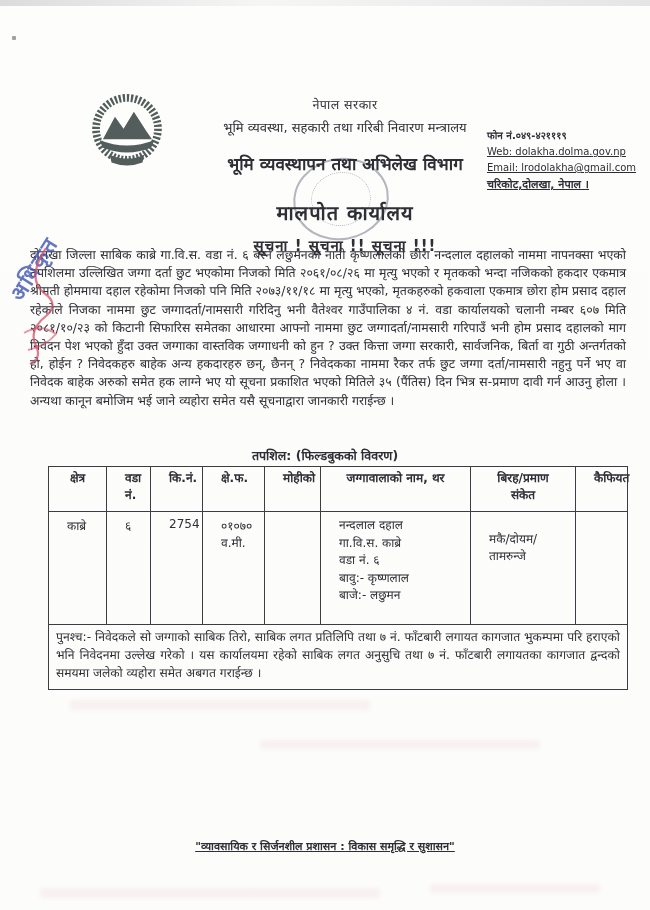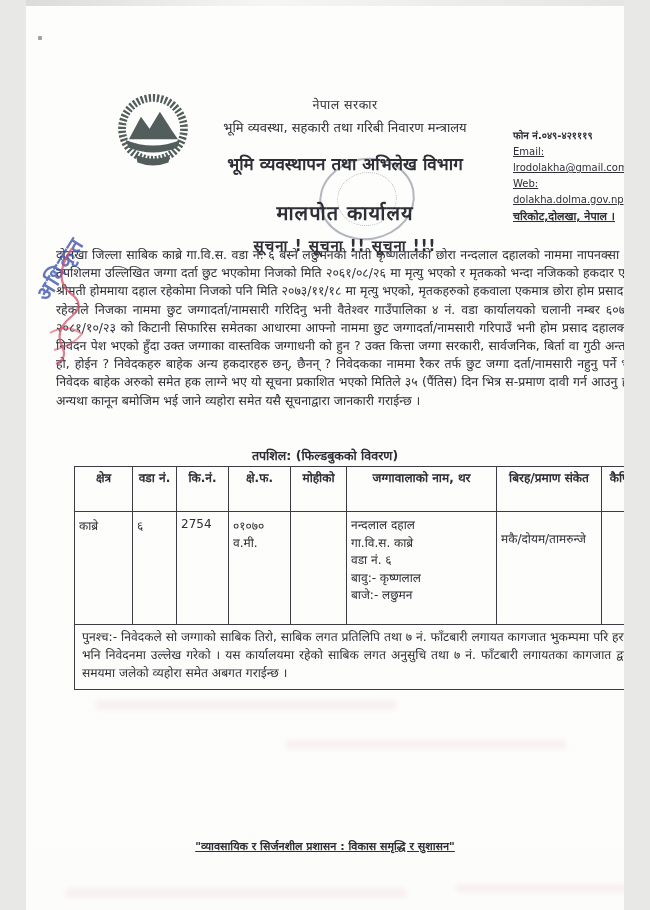--- a/index.html
+++ b/index.html
@@ -1,17 +1,17 @@
 <!DOCTYPE html>
 <html><head>
 <meta charset="utf-8">
 <style>
   html,body{margin:0;padding:0;background:#e8e8e6;}
   .page{
-    position:relative;width:598px;height:910px;margin:0 auto;
+    position:relative;width:650px;height:910px;margin:0 auto;
     background:linear-gradient(180deg,#fdfdfc 0%,#fcfcfa 100%);
     font-family:"DejaVu Sans","Liberation Sans",sans-serif;
     color:#2e2e36;overflow:hidden;
   }
   
   .hdr-center{position:absolute;left:60px;right:20px;top:96px;text-align:center;z-index:3;}
   .gov-line{font-size:12.5px;letter-spacing:.5px;}
   .ministry-line{font-size:13px;margin-top:5px;}
   .dept-line{font-size:17px;font-weight:bold;margin-top:16px;}
   .office-line{font-size:20px;font-weight:bold;margin-top:24px;letter-spacing:1px;}
@@ -34,21 +34,21 @@
     color:#3f55ae;font-size:21px;font-weight:bold;letter-spacing:2px;opacity:.8;}
   .scribble{position:absolute;z-index:4;}
   
   .para{position:absolute;left:30px;width:596px;top:246px;z-index:1;
     font-size:12.4px;line-height:18.2px;text-align:justify;}
   .tapasil{position:absolute;left:0;right:0;top:447px;text-align:center;
     font-size:12.5px;font-weight:600;}
   
   table.fieldbook{position:absolute;left:48px;top:466px;width:579px;
     border-collapse:collapse;table-layout:fixed;font-size:12px;color:#2e2e36;}
-  .fieldbook th,.fieldbook td{border:1.4px solid #3c3c44;padding:2px 4px;vertical-align:top;}
+  .fieldbook th,.fieldbook td{border:1.4px solid #3c3c44;padding:2px 18px;vertical-align:top;}
   .fieldbook th{font-weight:600;text-align:center;height:40px;}
   .fieldbook td.c{text-align:left;}
   .fieldbook tr.data td{height:92px;padding-top:5px;}
   .owner-cell div{line-height:17.5px;}
   .biraha-cell{padding-top:18px !important;text-align:left;}
   .punashcha{font-size:12.2px;line-height:17.8px;text-align:justify;padding:4px 7px 7px !important;height:auto !important;}
   
   .footer{position:absolute;left:0;right:0;top:838px;text-align:center;
     font-size:11px;font-weight:bold;}
   .footer span{text-decoration:underline;}
@@ -87,22 +87,22 @@
     <div class="notice-line">सूचना !  सूचना !!  सूचना !!!</div>
   </div>
 
   <div class="seal">
     <div class="outer"></div>
       <div class="inner"></div>
   </div>
 
   <div class="contact">
     <span class="phone">फोन नं.०४९-४२१११९</span>
+    <span class="uline">Web: dolakha.dolma.gov.np</span>
     <span class="uline">Email: lrodolakha@gmail.com</span>
-    <span class="uline">Web: dolakha.dolma.gov.np</span>
     <span class="addr">चरिकोट,दोलखा, नेपाल ।</span>
   </div>
 
   <div class="ink-stamp">अधिकृत</div>
   <svg class="scribble" style="left:16px;top:238px;" width="90" height="130" viewBox="0 0 90 130">
     <path d="M30 10 Q10 40 28 55 Q44 66 30 78 Q12 92 20 108 Q26 120 14 126" fill="none" stroke="#d4526a" stroke-width="2.2" opacity=".75"></path>
     <path d="M8 95 Q25 85 40 96 Q30 108 12 112" fill="none" stroke="#d4526a" stroke-width="1.8" opacity=".6"></path>
   </svg>
 
   <div class="para">दोलखा जिल्ला साबिक काब्रे गा.वि.स. वडा नं. ६ बस्ने लछुमनको नाती कृष्णलालको छोरा नन्दलाल दहालको नाममा नापनक्सा भएको तपशिलमा उल्लिखित जग्गा दर्ता छुट भएकोमा निजको मिति २०६१/०८/२६ मा मृत्यु भएको र मृतकको भन्दा नजिकको हकदार एकमात्र श्रीमती होममाया दहाल रहेकोमा निजको पनि मिति २०७३/११/१८ मा मृत्यु भएको, मृतकहरुको हकवाला एकमात्र छोरा होम प्रसाद दहाल रहेकोले निजका नाममा छुट जग्गादर्ता/नामसारी गरिदिनु भनी वैतेश्वर गाउँपालिका ४ नं. वडा कार्यालयको चलानी नम्बर ६०७ मिति २०८१/१०/२३ को किटानी सिफारिस समेतका आधारमा आफ्नो नाममा छुट जग्गादर्ता/नामसारी गरिपाउँ भनी होम प्रसाद दहालको माग निवेदन पेश भएको हुँदा उक्त जग्गाका वास्तविक जग्गाधनी को हुन ? उक्त कित्ता जग्गा सरकारी, सार्वजनिक, बिर्ता वा गुठी अन्तर्गतको हो, होईन ? निवेदकहरु बाहेक अन्य हकदारहरु छन्, छैनन् ? निवेदकका नाममा रैकर तर्फ छुट जग्गा दर्ता/नामसारी नहुनु पर्ने भए वा निवेदक बाहेक अरुको समेत हक लाग्ने भए यो सूचना प्रकाशित भएको मितिले ३५ (पैंतिस) दिन भित्र स-प्रमाण दावी गर्न आउनु होला ।  अन्यथा कानून बमोजिम भई जाने व्यहोरा समेत यसै सूचनाद्वारा जानकारी गराईन्छ ।</div>

